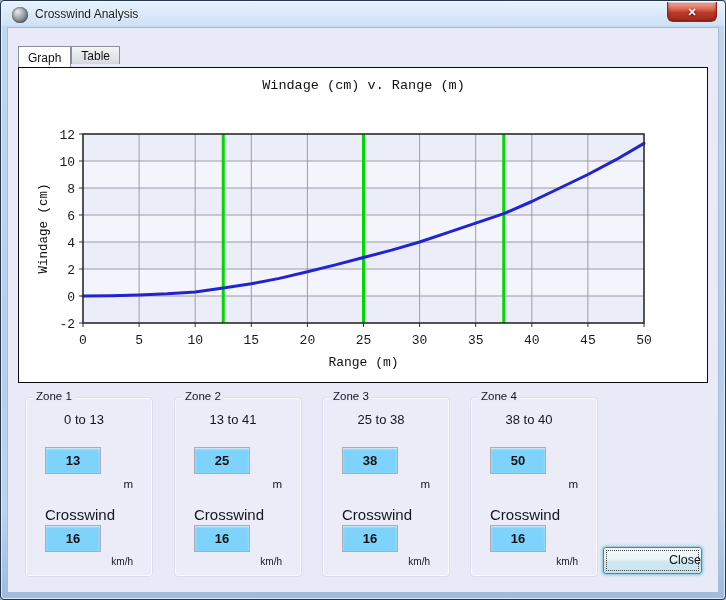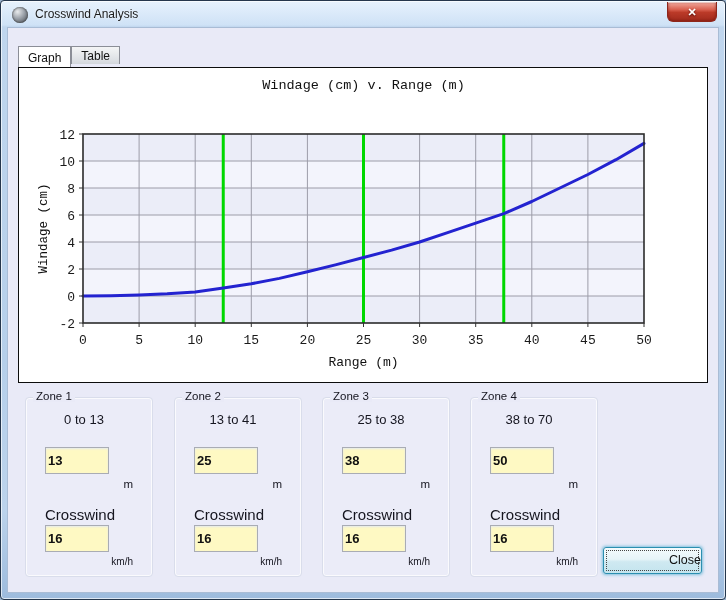--- a/index.html
+++ b/index.html
@@ -27,22 +27,22 @@
   .tab.active{background:#fff;height:21px;padding-top:4px;position:relative;z-index:3;}
   
   .chart-frame{position:absolute;left:10px;top:39px;width:690px;height:316px;box-sizing:border-box;
     background:#fff;border:1px solid #0c0c0c;z-index:2;}
   .chart-frame svg{display:block;}
   
   .zone{position:absolute;top:369px;width:128px;height:180px;box-sizing:border-box;background:#ebecf8;
     border:1px solid #d9ddeb;border-radius:4px;box-shadow:inset 0 0 0 1px rgba(255,255,255,.75);}
   .zone-label{position:absolute;left:7px;top:-8px;background:#e9eaf7;padding:0 3px;font-size:11.5px;color:#15151f;}
   .zone-range-text{position:absolute;left:19px;top:14px;width:78px;text-align:center;font-size:13px;color:#15151f;}
-  .zone input{position:absolute;left:19px;width:64px;height:27px;box-sizing:border-box;
-    border:1px solid #a9acb4;background:#fef9c3;text-align:left;font-family:"Liberation Sans",sans-serif;
+  .zone input{position:absolute;left:19px;width:56px;height:27px;box-sizing:border-box;
+    border:1px solid #a9acb4;background:#7dd3fc;text-align:center;font-family:"Liberation Sans",sans-serif;
     font-size:13px;font-weight:bold;color:#111;box-shadow:inset 0 1px 2px #e4e9ef;}
   .zone input.range{top:49px;}
   .zone input.wind{top:127px;}
   .zone-unit-m{position:absolute;left:19px;top:80px;width:88px;text-align:right;font-size:11.5px;color:#15151f;}
   .zone-crosswind{position:absolute;left:19px;top:108px;font-size:15px;color:#15151f;}
   .zone-unit-kmh{position:absolute;left:19px;top:158px;width:88px;text-align:right;font-size:10px;color:#15151f;}
   
   .close-btn{position:absolute;left:595px;top:519px;width:99px;height:27px;box-sizing:border-box;
     border:1px solid #2c8fb0;border-radius:3px;cursor:default;
     background:linear-gradient(180deg,#f4fbfd 0%,#e6f4f8 45%,#cfe9f1 55%,#c4e4ee 100%);
@@ -167,21 +167,21 @@
       <span class="zone-range-text">25 to 38</span>
       <input class="range" value="38" style="">
       <span class="zone-unit-m">m</span>
       <span class="zone-crosswind">Crosswind</span>
       <input class="wind" value="16" style="">
       <span class="zone-unit-kmh">km/h</span>
     </div>
 
     <div class="zone" style="left:462px">
       <span class="zone-label">Zone 4</span>
-      <span class="zone-range-text">38 to 70</span>
+      <span class="zone-range-text">38 to 40</span>
       <input class="range" value="50" style="">
       <span class="zone-unit-m">m</span>
       <span class="zone-crosswind">Crosswind</span>
       <input class="wind" value="16" style="">
       <span class="zone-unit-kmh">km/h</span>
     </div>
 
     <div class="close-btn">
       <span class="focus-ring"></span>
       <span class="lbl">Close</span>

